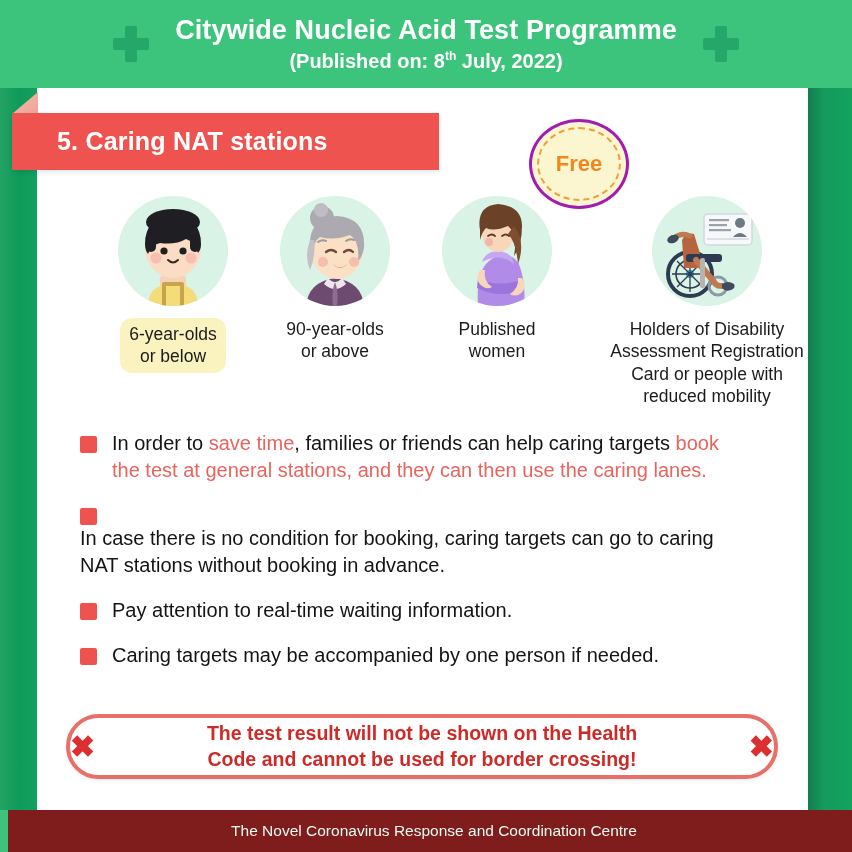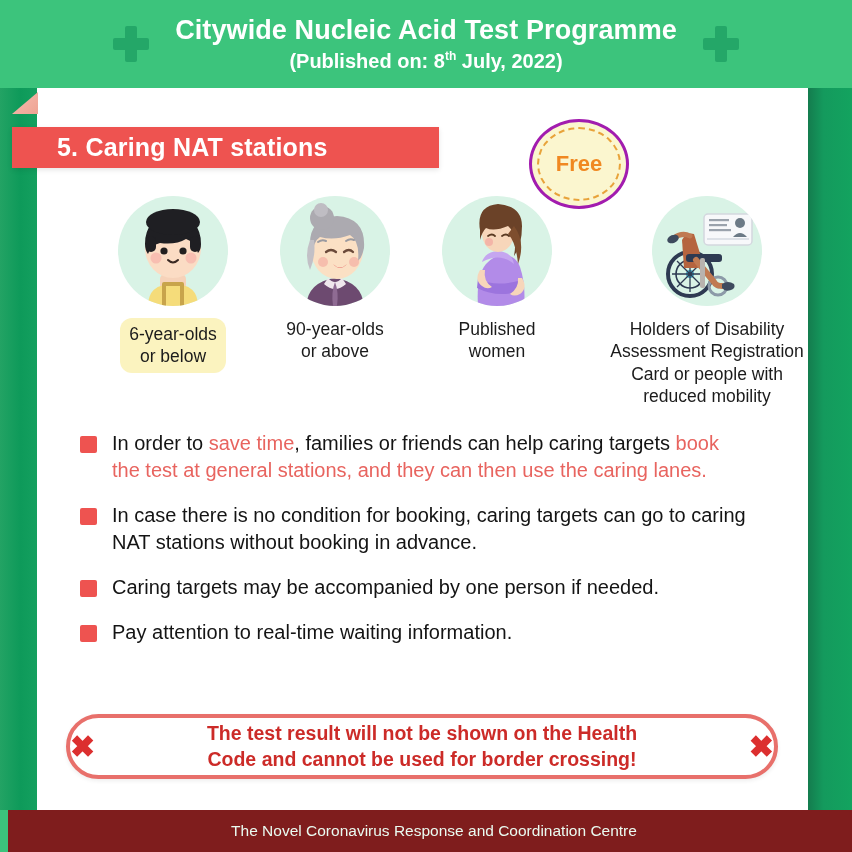--- a/index.html
+++ b/index.html
@@ -45,21 +45,21 @@
   }
 
   
   .card{
     position:absolute;left:37px;top:88px;width:771px;height:722px;
     background:#ffffff;
   }
 
   
   .ribbon{
-    position:absolute;left:12px;top:127px;width:427px;height:41px;
+    position:absolute;left:12px;top:113px;width:427px;height:57px;
     background:#EE5350;
     display:flex;align-items:center;
     box-shadow:0 2px 5px rgba(0,0,0,.10);
   }
   .ribbon-label{
     color:#ffffff;font-size:25px;font-weight:bold;
     margin-left:45px;letter-spacing:.2px;white-space:nowrap;
   }
   .ribbon-fold{
     position:absolute;left:12px;top:92px;width:26px;height:22px;
@@ -277,33 +277,33 @@
 
   </div>
 
   <div class="bullets">
 
     <div class="bullet">
       <div class="bullet-sq"></div>
       <div class="bullet-text"><span>In order to </span><span class="red">save time</span><span>, families or friends can help caring targets </span><span class="red">book the test at general stations, and they can then use the caring lanes.</span></div>
     </div>
 
-    <div class="bullet" style="margin-top:8px;">
+    <div class="bullet" style="margin-top:8px;flex-direction:column;">
       <div class="bullet-sq"></div>
       <div class="bullet-text">In case there is no condition for booking, caring targets can go to caring NAT stations without booking in advance.</div>
+    </div>
+
+    <div class="bullet" style="margin-top:10px;">
+      <div class="bullet-sq"></div>
+      <div class="bullet-text">Pay attention to real-time waiting information.</div>
     </div>
 
     <div class="bullet" style="margin-top:16px;">
       <div class="bullet-sq"></div>
       <div class="bullet-text">Caring targets may be accompanied by one person if needed.</div>
-    </div>
-
-    <div class="bullet" style="margin-top:10px;">
-      <div class="bullet-sq"></div>
-      <div class="bullet-text">Pay attention to real-time waiting information.</div>
     </div>
 
   </div>
 
   <div class="warning">
     <span class="xmark">✖</span>
     <div class="warn-text">
       <span>The test result will not be shown on the Health</span><br>
       <span>Code and cannot be used for border crossing!</span>
     </div>

